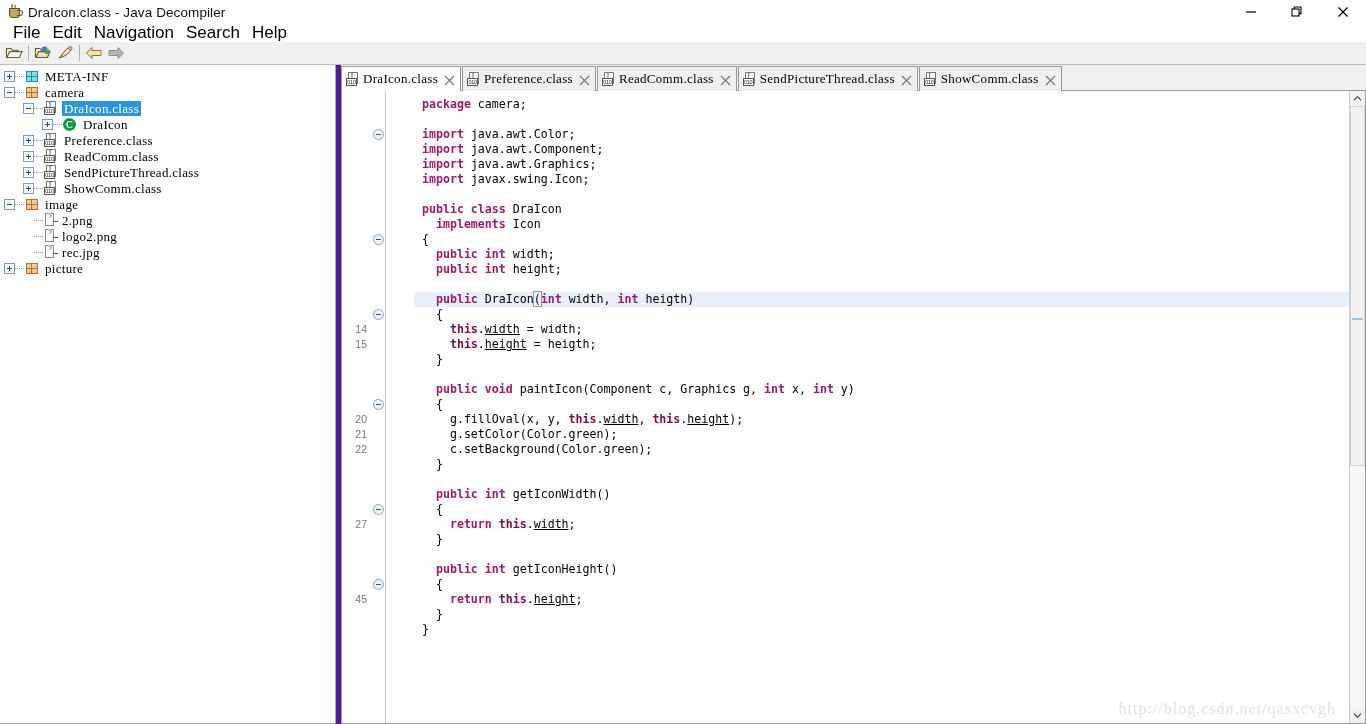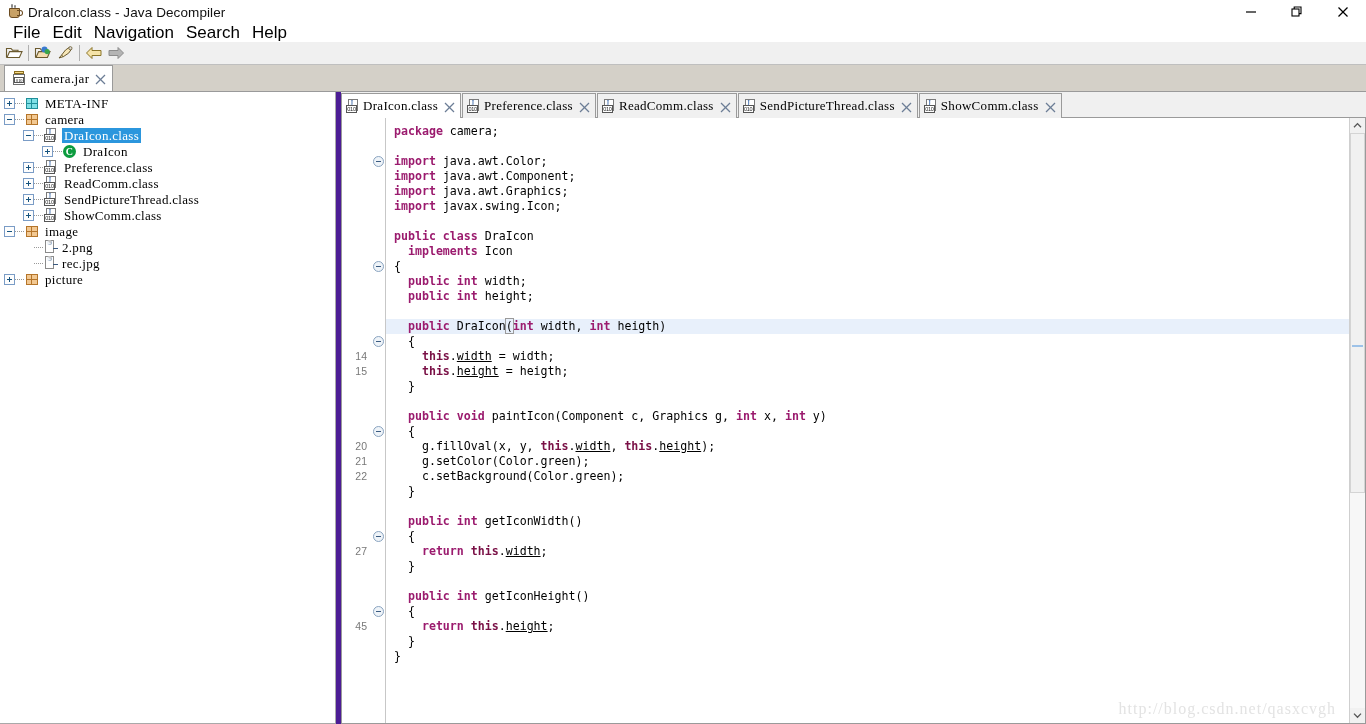--- a/index.html
+++ b/index.html
@@ -119,21 +119,21 @@
           padding-top:6px;box-sizing:border-box;}
   .gline{height:15px;line-height:15px;padding-right:3px;}
   .foldcol{width:16px;min-width:16px;background:#fff;position:relative;padding-top:6px;
            border-right:1px solid #c7c7c7;box-sizing:border-box;}
   .fline{height:15px;position:relative;}
   .fold{position:absolute;left:3px;top:2px;width:11px;height:11px;border-radius:50%;
         border:1px solid #8aa4c0;background:#eef3f8;box-sizing:border-box;}
   .fold:after{content:"";position:absolute;left:2px;top:4px;width:5px;height:1px;background:#3a5a80;}
   .codewrap{flex:1;position:relative;overflow:hidden;background:#fff;padding-top:6px;}
   .cline{height:15px;line-height:15px;white-space:pre;padding-left:8px;
-         font-family:"DejaVu Sans Mono", monospace;font-size:11.6px;color:#000;letter-spacing:0px;}
+         font-family:"DejaVu Sans Mono", monospace;font-size:11.6px;color:#000;letter-spacing:0px;margin-left:28px;}
   .cline.hl{background:#e8f0fb;}
   .kw{color:#9b1b6e;font-weight:bold;}
   .tw{color:#7a1046;font-weight:bold;}
   .fld{color:#000;font-weight:normal;text-decoration:underline;}
   .brk{outline:1px solid #9a9a9a;}
 
   
   .vscroll{width:15px;min-width:15px;background:#f1f1f1;border-left:1px solid #cfcfcf;
            display:flex;flex-direction:column;position:relative;}
   .sbtn{height:15px;display:flex;align-items:center;justify-content:center;background:#f1f1f1;}
@@ -217,36 +217,20 @@
         <path d="M7 1.5 L1.5 7 L7 12.5 V9.5 H16 V4.5 H7 Z" fill="#f5e3a8" stroke="#8a7429" stroke-width="1"></path>
       </svg>
     </div>
     <div class="tbtn">
       <svg width="18" height="14" viewBox="0 0 18 14">
         <path d="M11 1.5 L16.5 7 L11 12.5 V9.5 H2 V4.5 H11 Z" fill="#b4b4b4" stroke="#8c8c8c" stroke-width="1"></path>
       </svg>
     </div>
   </div>
 
-  <div class="jarstrip">
-    <div class="jartab">
-      <span class="jaricon">
-        <span class="lid"></span>
-          <span class="bod"></span>
-          <span class="bt">010</span>
-      </span>
-      <span>camera.jar</span>
-      <span class="xglyph">
-        <svg width="11" height="11" viewBox="0 0 11 11">
-          <line x1="1" y1="1" x2="10" y2="10" stroke="#6c7d96" stroke-width="1.3"></line>
-          <line x1="10" y1="1" x2="1" y2="10" stroke="#6c7d96" stroke-width="1.3"></line>
-        </svg>
-      </span>
-    </div>
-  </div>
 
   <div class="body">
 
     <div class="treepane">
       <div class="treeinner" id="tree-root">
           <div class="trow">
             <span class="ind" style="width: 4px;"></span>
             <span class="exp plus"></span>
             <span class="dots"></span>
             <span class="pkgicon">
@@ -345,20 +329,30 @@
           </div>
           <div class="trow">
             <span class="ind" style="width: 23px;"></span>
             <span class="expspace"></span>
             <span class="dots"></span>
             <span class="fileicon">
               <span class="sheet"></span>
               <span class="fold"></span>
             </span>
             <span class="lbl">2.png</span>
+          </div>
+          <div class="trow">
+            <span class="ind" style="width: 23px;"></span>
+            <span class="expspace"></span>
+            <span class="dots"></span>
+            <span class="fileicon">
+              <span class="sheet"></span>
+              <span class="fold"></span>
+            </span>
+            <span class="lbl">logo2.png</span>
           </div>
           <div class="trow">
             <span class="ind" style="width: 23px;"></span>
             <span class="expspace"></span>
             <span class="dots"></span>
             <span class="fileicon">
               <span class="sheet"></span>
               <span class="fold"></span>
             </span>
             <span class="lbl">rec.jpg</span>

